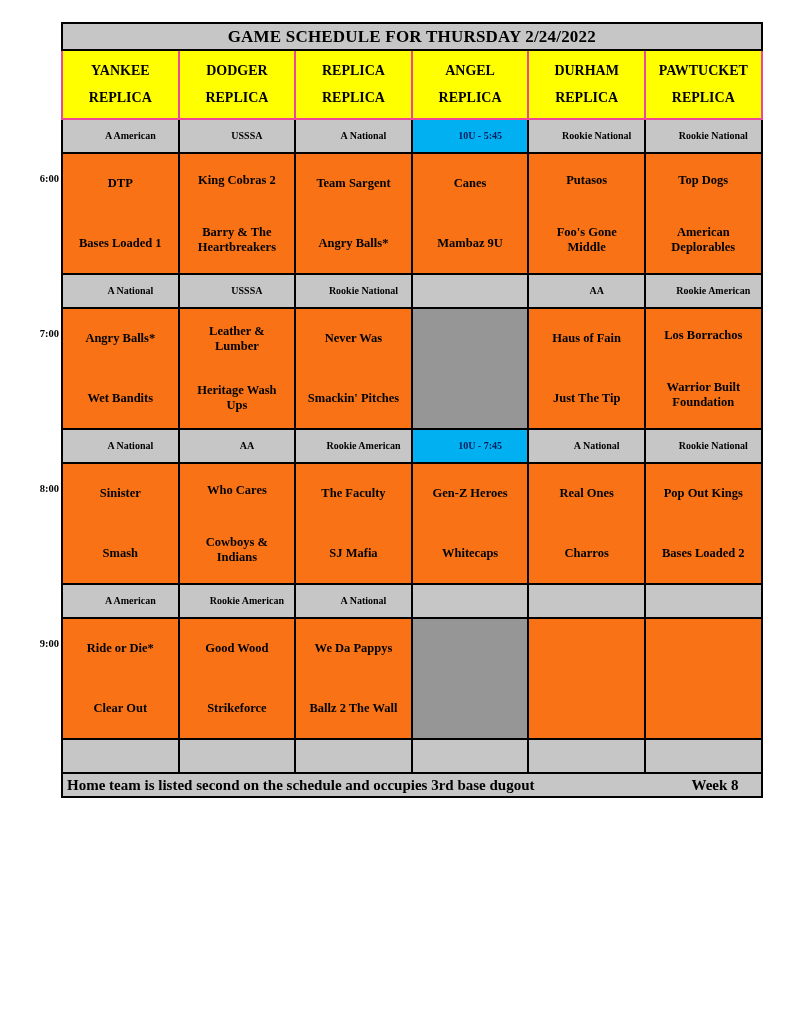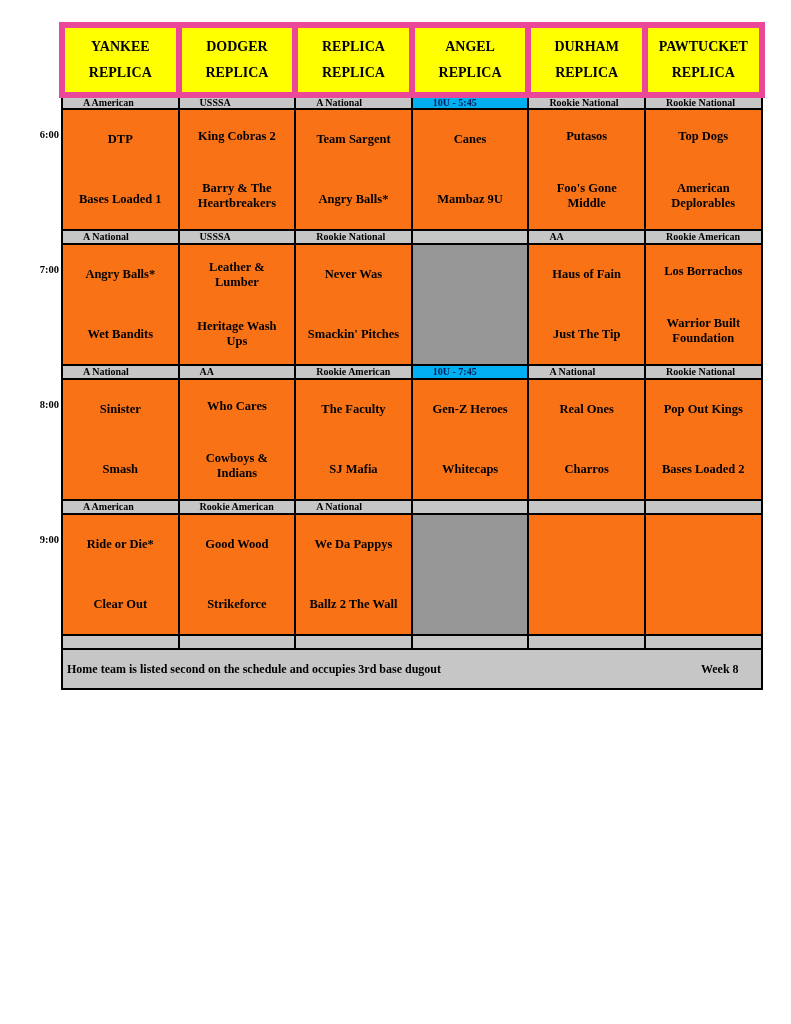--- a/index.html
+++ b/index.html
@@ -26,35 +26,35 @@
   .title-cell {
     background: var(--bar-bg, #C6C6C6);
     border: 2px solid #000;
     height: 27px;
     text-align: center;
     font-size: 17px;
     letter-spacing: 0.2px;
   }
   th.field {
     background: var(--header-bg, #FFFF00);
-    border: 6px solid #ec4899;
+    border: 2px solid #ec4899;
     height: 69px;
     font-size: 14px;
     vertical-align: middle;
   }
   .field-inner {
     display: flex; flex-direction: column;
     justify-content: space-evenly;
     height: 64px;
   }
   td.division {
     background: var(--bar-bg, #C6C6C6);
     border: 2px solid #000;
-    height: 14px;
-    text-align: left;
+    height: 34px;
+    text-align: center;
     font-size: 10px;
     line-height: 1;
     padding-left: 20px;
   }
   td.division.highlight {
     background: var(--highlight-bg, #00B0F0);
     color: var(--highlight-text, #002060);
   }
   td.game {
     background: #f97316;
@@ -79,22 +79,22 @@
     text-align: right;
     padding-right: 2px;
     font-size: 10.5px;
     vertical-align: top;
     padding-top: 20px;
   }
   tr.division-row td.time { padding-top: 0; }
   td.footer-cell {
     background: var(--bar-bg, #C6C6C6);
     border: 2px solid #000;
-    height: 40px;
-    font-size: 12px;
+    height: 24px;
+    font-size: 15px;
     margin-top: 18px;
   }
   .footer-inner {
     display: flex; justify-content: space-between; align-items: center;
     padding: 0 22px 0 4px;
   }
 </style>
 </head>
 <body>
 
@@ -104,20 +104,24 @@
     <col class="field-col">
       <col class="field-col">
       <col class="field-col">
     <col class="field-col">
       <col class="field-col">
       <col class="field-col">
   </colgroup>
   <thead>
     <tr>
       <td class="time"></td>
+      <td class="title-cell" colspan="6">GAME SCHEDULE FOR THURSDAY 2/24/2022</td>
+    </tr>
+    <tr>
+      <td class="time"></td>
       <th class="field">
         <div class="field-inner">
           <span>YANKEE</span>
           <span>REPLICA</span>
         </div>
       </th>
       <th class="field">
         <div class="field-inner">
           <span>DODGER</span>
           <span>REPLICA</span>

